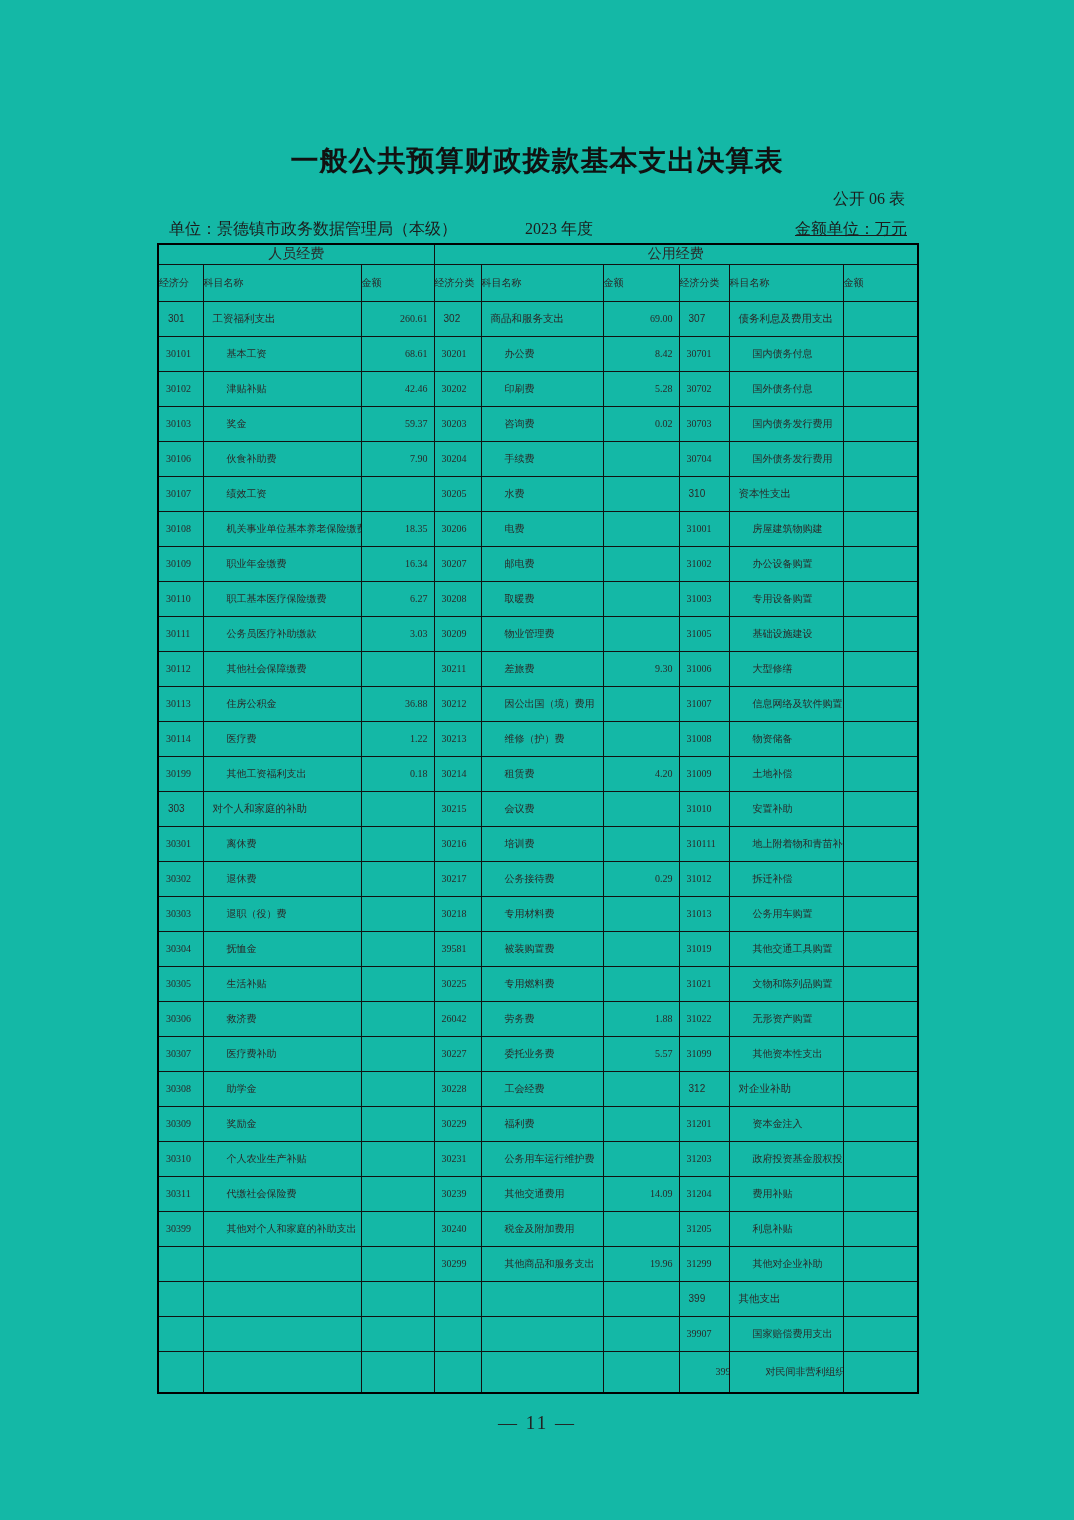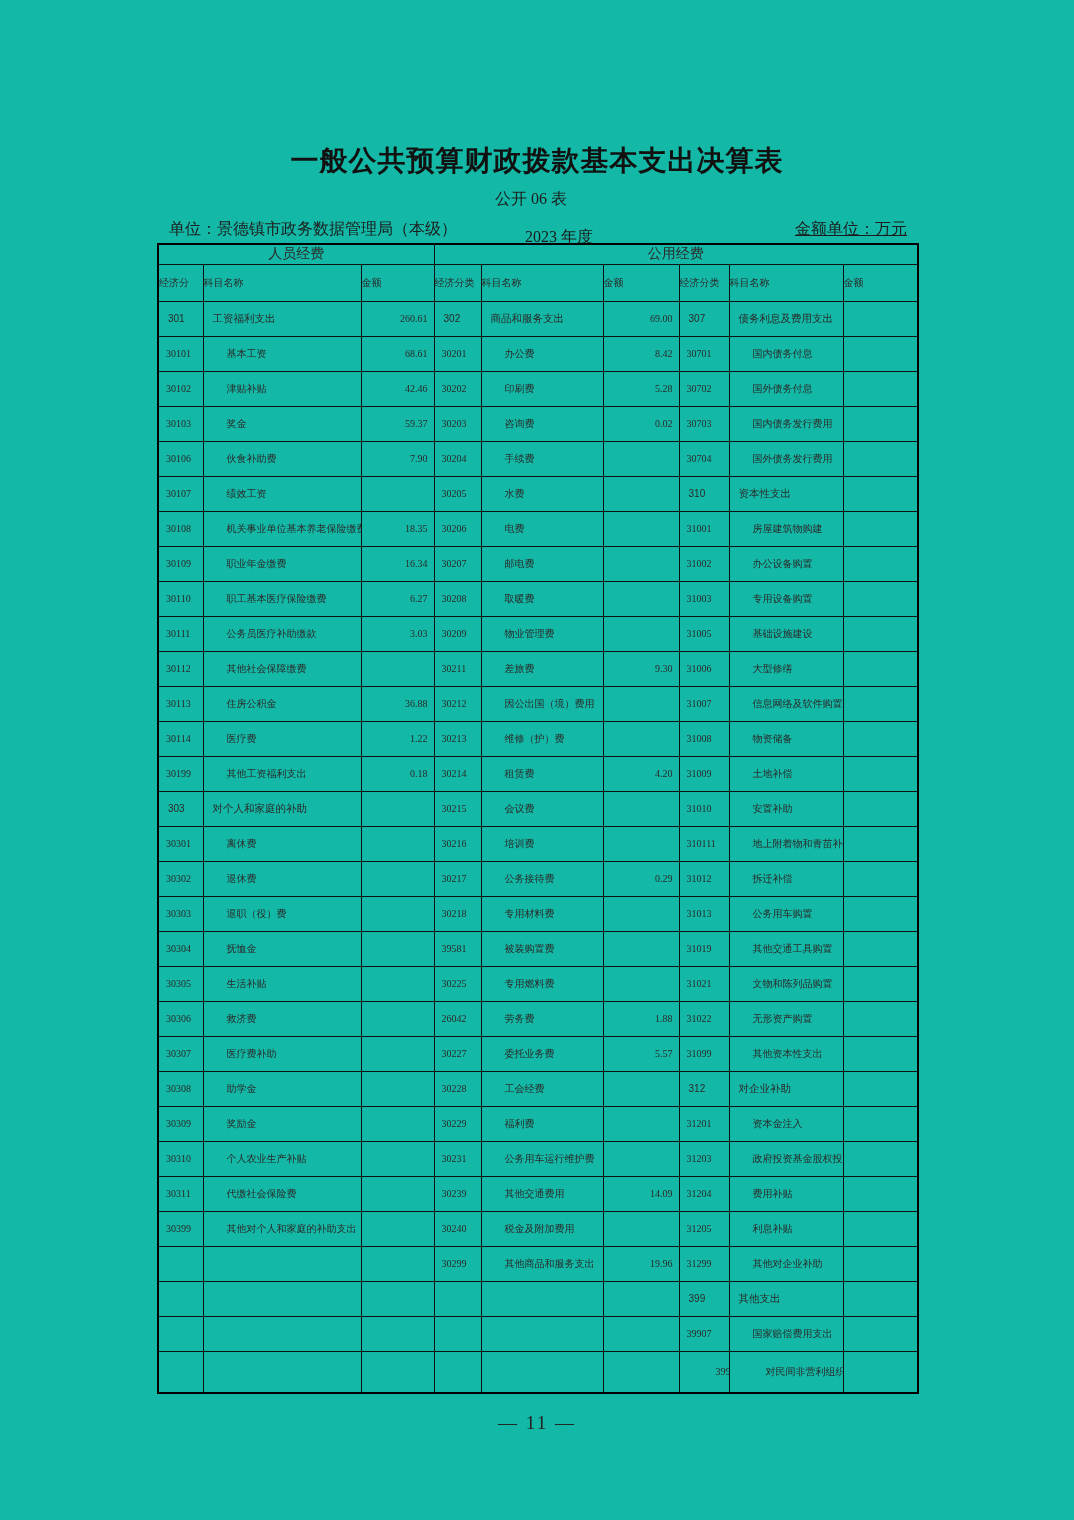--- a/index.html
+++ b/index.html
@@ -14,28 +14,28 @@
   }
   .doc-title {
     position:absolute; top:142px; left:0; width:100%;
     text-align:center;
     font-family:"Liberation Sans", sans-serif;
     font-weight:700; font-size:28px; color:#111;
     letter-spacing:1px;
   }
   .table-code {
     position:absolute; top:189px; left:157px; width:760px;
-    text-align:center; font-size:16px; padding-right:12px;
+    text-align:right; font-size:16px; padding-right:12px;
   }
   .info-line {
     position:absolute; top:219px; left:157px; width:760px; height:22px;
     font-size:16px;
   }
   .info-unit { position:absolute; left:12px; top:0; }
-  .info-year { position:absolute; left:368px; top:8px; }
+  .info-year { position:absolute; left:368px; top:0; }
   .info-amount-unit { position:absolute; right:10px; top:0;text-decoration:underline; }
   .table-wrap { position:absolute; top:243px; left:157px; width:760px; }
   table.budget {
     width:760px; table-layout:fixed; border-collapse:collapse;
     border:2.5px solid #000;
   }
   table.budget th, table.budget td {
     border:1.5px solid #111;
     font-weight:normal;
     font-size:10px;

